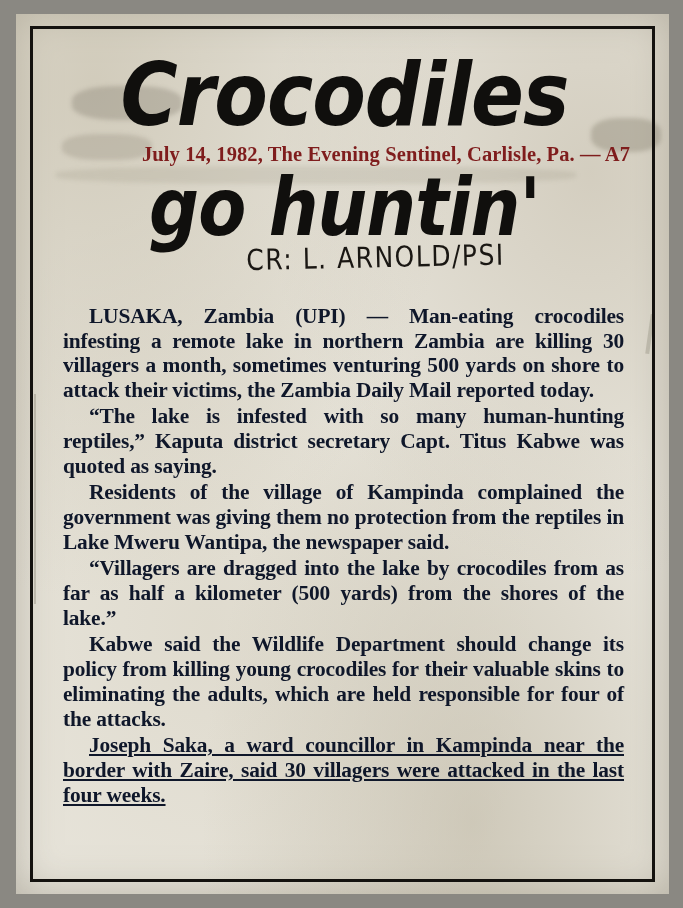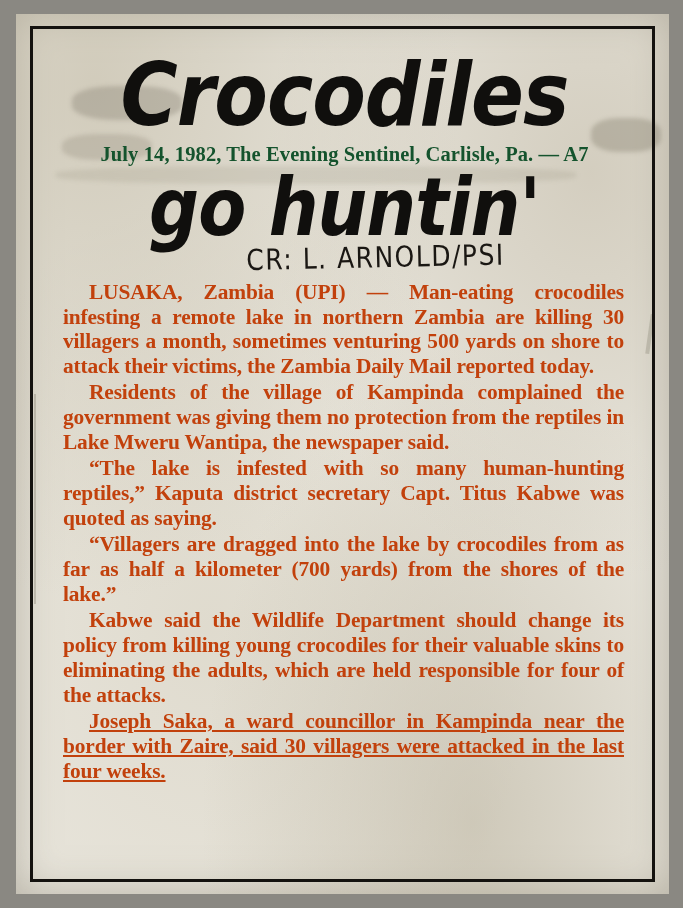--- a/index.html
+++ b/index.html
@@ -93,47 +93,47 @@
     white-space: nowrap;
     transform: scaleY(1.14);
     transform-origin: center top;
   }
 
   
   .sourceline {
     font-family: "Liberation Serif", serif;
     font-weight: bold;
     font-size: 20.5px;
-    color: #14532d;
-    text-align: center;
+    color: #7f1d1d;
+    text-align: right;
     letter-spacing: 0.1px;
     margin: 16px 0 4px 0;
     white-space: nowrap;
     transform: scaleX(1.0);
   }
 
   
   .handwriting {
     font-family: "DejaVu Sans", sans-serif;
     font-size: 25px;
     letter-spacing: 1.5px;
     color: #1a1713;
     text-align: center;
     margin: 6px 0 0 62px;
     transform: rotate(-1.2deg) scaleY(1.15);
   }
 
   
   #body-text {
-    margin-top: 8px;
+    margin-top: 32px;
     padding: 0 6px 0 4px;
     font-family: "Liberation Serif", serif;
     font-size: 21.4px;
     line-height: 1.165;
-    color: #c2410c;
+    color: #0f172a;
     text-align: justify;
     font-weight: 600;
     letter-spacing: -0.15px;
   }
   #body-text p {
     margin: 0 0 0.05em 0;
     text-indent: 26px;
   }
   #body-text p:last-child { margin-bottom: 0; text-decoration: underline; }
 
@@ -170,23 +170,23 @@
         <div class="headline-top">Crocodiles</div>
 
         <div class="sourceline">July 14, 1982, The Evening Sentinel, Carlisle, Pa. — A7</div>
 
         <div class="headline-bottom">go huntin'</div>
 
         <div class="handwriting">CR: L. ARNOLD/PSI</div>
 
         <div id="body-text">
           <p>LUSAKA, Zambia (UPI) — Man-eating crocodiles infesting a remote lake in northern Zambia are killing 30 villagers a month, sometimes venturing 500 yards on shore to attack their victims, the Zambia Daily Mail reported today.</p>
+          <p>“The lake is infested with so many human-hunting reptiles,” Kaputa district secretary Capt. Titus Kabwe was quoted as saying.</p>
           <p>Residents of the village of Kampinda complained the government was giving them no protection from the reptiles in Lake Mweru Wantipa, the newspaper said.</p>
-          <p>“The lake is infested with so many human-hunting reptiles,” Kaputa district secretary Capt. Titus Kabwe was quoted as saying.</p>
-          <p>“Villagers are dragged into the lake by crocodiles from as far as half a kilometer (700 yards) from the shores of the lake.”</p>
+          <p>“Villagers are dragged into the lake by crocodiles from as far as half a kilometer (500 yards) from the shores of the lake.”</p>
           <p>Kabwe said the Wildlife Department should change its policy from killing young crocodiles for their valuable skins to eliminating the adults, which are held responsible for four of the attacks.</p>
           <p>Joseph Saka, a ward councillor in Kampinda near the border with Zaire, said 30 villagers were attacked in the last four weeks.</p>
         </div>
 
       </div>
     </div>
   </div>
 </div>
 
 </body></html>

